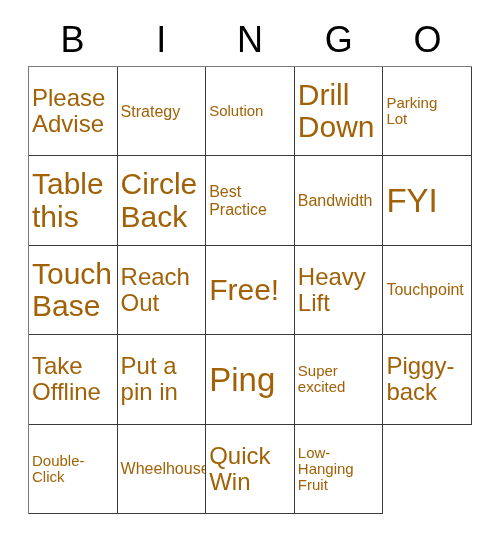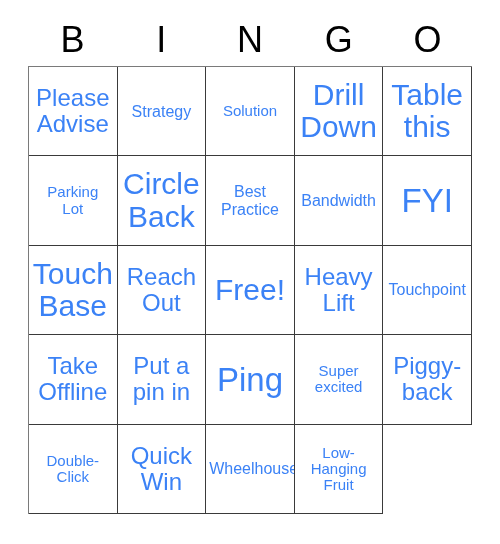--- a/index.html
+++ b/index.html
@@ -67,23 +67,23 @@
     align-items: center;
     justify-content: center;
     text-align: center;
     padding: 2px 3px;
     overflow: hidden;
     background: #ffffff;
   }
   .cell .cell-text {
     display: block;
     width: 100%;
-    text-align: center;
+    text-align: left;
     line-height: 1.08;
-    color: #3b82f6;
+    color: #a16207;
     white-space: pre-line;
   }
 
   
   .fs-xs  .cell-text { font-size: 16px; }
   .fs-sm  .cell-text { font-size: 16px; }
   .fs-md  .cell-text { font-size: 15px; }
   .fs-lg  .cell-text { font-size: 24px; }
   .fs-xl  .cell-text { font-size: 30px; }
   .fs-xxl .cell-text { font-size: 33px; }
@@ -109,27 +109,27 @@
       <div class="cell fs-sm">
         <span class="cell-text">Strategy</span>
       </div>
       <div class="cell fs-md">
         <span class="cell-text">Solution</span>
       </div>
       <div class="cell fs-xl">
         <span class="cell-text">Drill
 Down</span>
       </div>
+      <div class="cell fs-md">
+        <span class="cell-text">Parking
+Lot</span>
+      </div>
       <div class="cell fs-xl">
         <span class="cell-text">Table
 this</span>
-      </div>
-      <div class="cell fs-md">
-        <span class="cell-text">Parking
-Lot</span>
       </div>
       <div class="cell fs-xl">
         <span class="cell-text">Circle
 Back</span>
       </div>
       <div class="cell fs-sm">
         <span class="cell-text">Best
 Practice</span>
       </div>
       <div class="cell fs-xs">
@@ -172,26 +172,26 @@
 excited</span>
       </div>
       <div class="cell fs-lg">
         <span class="cell-text">Piggy-
 back</span>
       </div>
       <div class="cell fs-md">
         <span class="cell-text">Double-
 Click</span>
       </div>
+      <div class="cell fs-xs">
+        <span class="cell-text">Wheelhouse</span>
+      </div>
       <div class="cell fs-lg">
         <span class="cell-text">Quick
 Win</span>
-      </div>
-      <div class="cell fs-xs">
-        <span class="cell-text">Wheelhouse</span>
       </div>
       <div class="cell fs-md">
         <span class="cell-text">Low-
 Hanging
 Fruit</span>
       </div>
     </div>
 
 </div>
 

